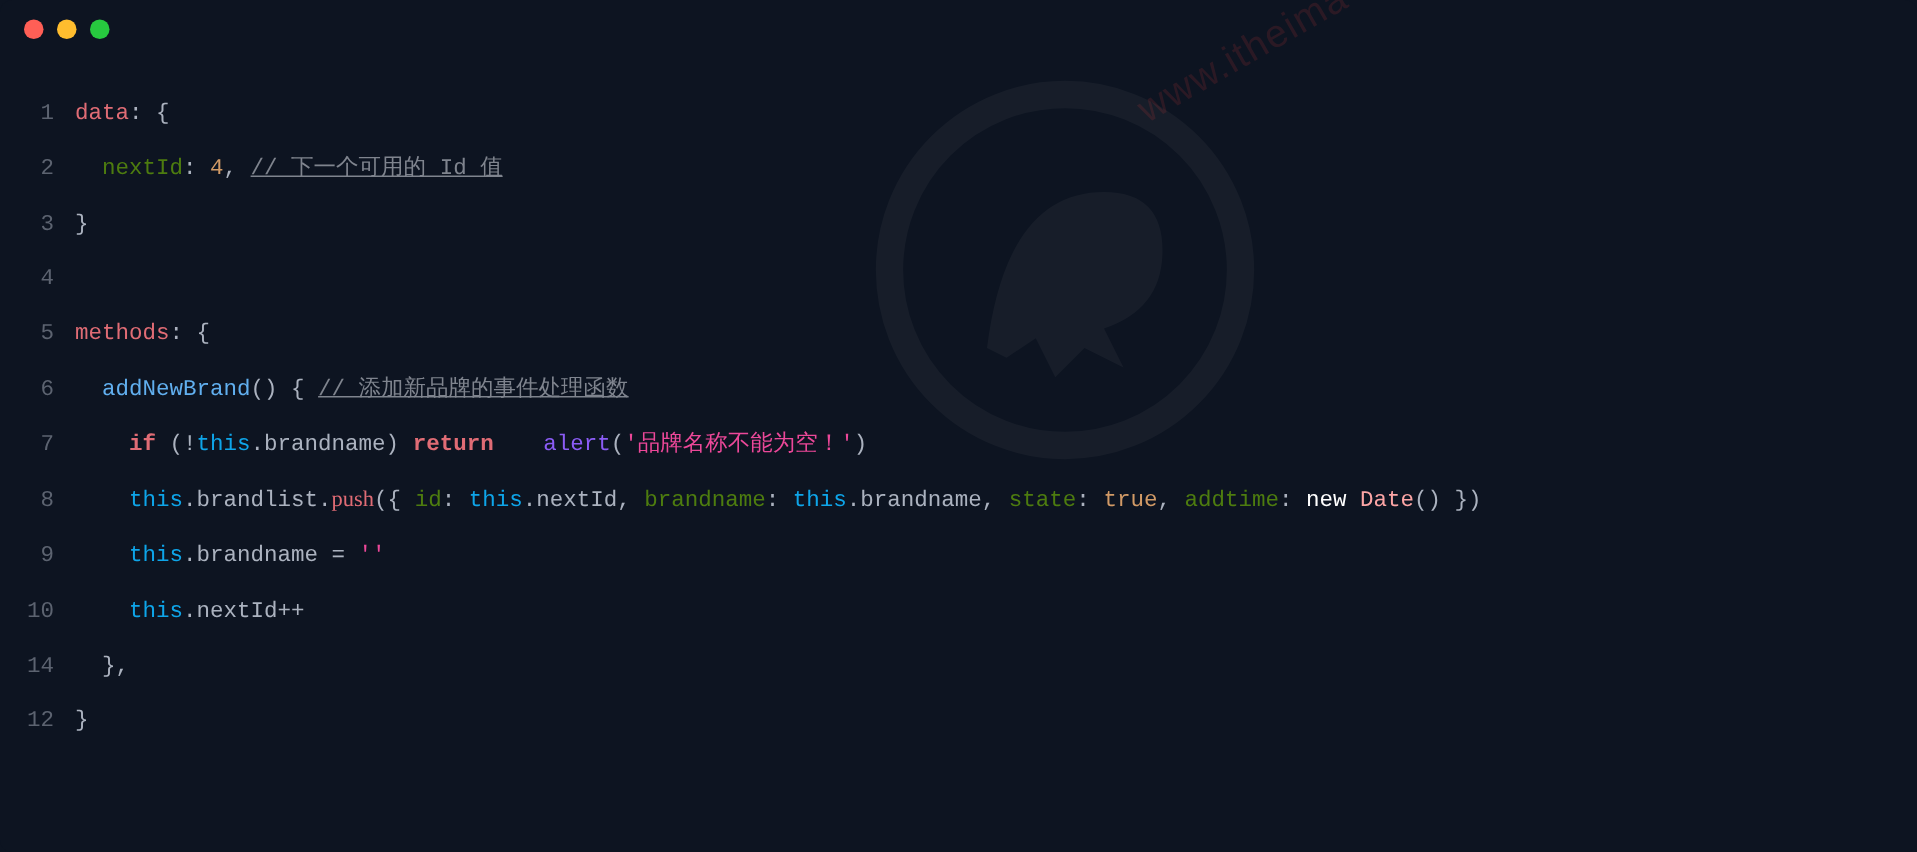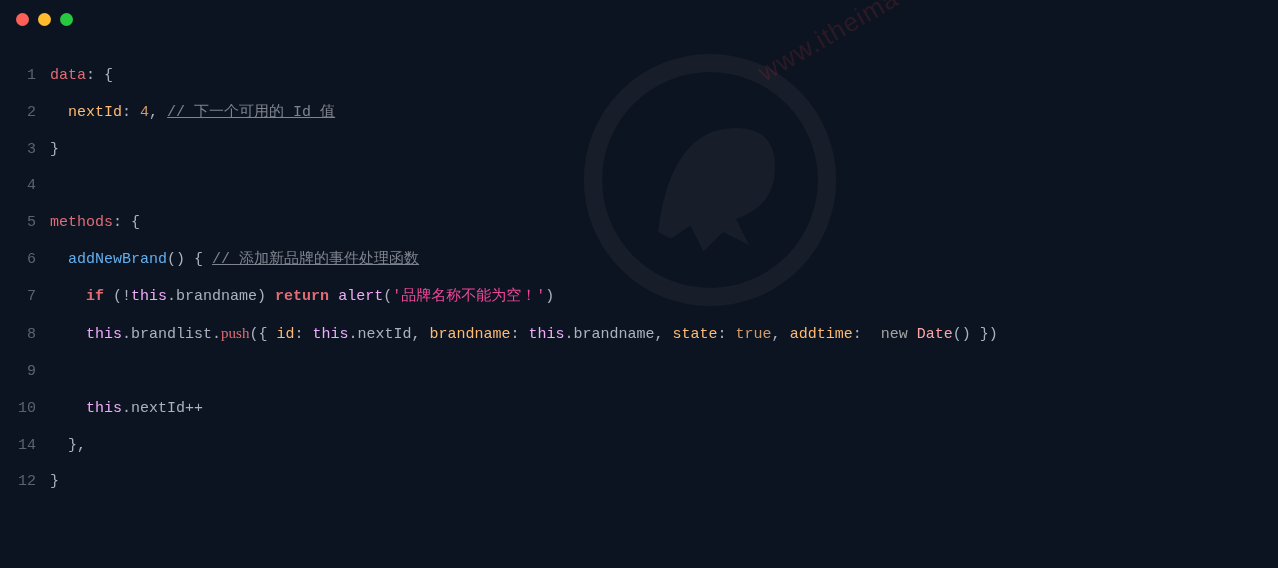--- a/index.html
+++ b/index.html
@@ -46,32 +46,32 @@
     .ln {
       width: 50px;
       text-align: right;
       color: #5c6370;
       padding-right: 14px;
       user-select: none;
       flex-shrink: 0;
     }
     .code { color: #abb2bf; }
     .c-key { color: #e06c75; margin-top: 16px; }
-    .c-prop { color: #fdba74; }
+    .c-prop { color: #4d7c0f; }
     .c-punc { color: #abb2bf; }
     .c-num { color: #d19a66; }
     .c-com { color: #7f848e; text-decoration: underline; }
     .c-func { color: #61afef; }
     .c-kw { color: #e06c75; font-weight: bold; }
-    .c-this { color: #f0abfc; }
+    .c-this { color: #0ea5e9; }
     .c-str { color: #ec4899; }
     .c-bool { color: #d19a66; }
-    .c-new { color: #a3a3a3; margin-left: 10px; }
+    .c-new { color: #ffffff; }
     .c-call { color: #e06c75; font-family: Liberation Serif, serif; }
-    .c-alert { color: #f0abfc; }
+    .c-alert { color: #8b5cf6; margin-left: 24px; }
     .c-class { color: #fca5a5; }
 
     .watermark {
       position: absolute;
       top: 50px;
       left: 580px;
       width: 260px;
       height: 260px;
       opacity: 0.08;
       pointer-events: none;
@@ -112,18 +112,18 @@
 
   <div class="editor" id="editor-lines">
       <div class="line"><span class="ln">1</span><span class="code"><span class="c-key">data</span><span class="c-punc">: {</span></span></div>
       <div class="line"><span class="ln">2</span><span class="code"><span>  </span><span class="c-prop">nextId</span><span class="c-punc">: </span><span class="c-num">4</span><span class="c-punc">, </span><span class="c-com">// 下一个可用的 Id 值</span></span></div>
       <div class="line"><span class="ln">3</span><span class="code"><span class="c-punc">}</span></span></div>
       <div class="line"><span class="ln">4</span><span class="code">&nbsp;</span></div>
       <div class="line"><span class="ln">5</span><span class="code"><span class="c-key">methods</span><span class="c-punc">: {</span></span></div>
       <div class="line"><span class="ln">6</span><span class="code"><span>  </span><span class="c-func">addNewBrand</span><span class="c-punc">() { </span><span class="c-com">// 添加新品牌的事件处理函数</span></span></div>
       <div class="line"><span class="ln">7</span><span class="code"><span>    </span><span class="c-kw">if</span><span class="c-punc"> (!</span><span class="c-this">this</span><span class="c-punc">.brandname) </span><span class="c-kw">return</span><span> </span><span class="c-alert">alert</span><span class="c-punc">(</span><span class="c-str">'品牌名称不能为空！'</span><span class="c-punc">)</span></span></div>
       <div class="line"><span class="ln">8</span><span class="code"><span>    </span><span class="c-this">this</span><span class="c-punc">.brandlist.</span><span class="c-call">push</span><span class="c-punc">({ </span><span class="c-prop">id</span><span class="c-punc">: </span><span class="c-this">this</span><span class="c-punc">.nextId, </span><span class="c-prop">brandname</span><span class="c-punc">: </span><span class="c-this">this</span><span class="c-punc">.brandname, </span><span class="c-prop">state</span><span class="c-punc">: </span><span class="c-bool">true</span><span class="c-punc">, </span><span class="c-prop">addtime</span><span class="c-punc">: </span><span class="c-new">new</span><span> </span><span class="c-class">Date</span><span class="c-punc">() })</span></span></div>
-      <div class="line"><span class="ln">9</span></div>
+      <div class="line"><span class="ln">9</span><span class="code"><span>    </span><span class="c-this">this</span><span class="c-punc">.brandname = </span><span class="c-str">''</span></span></div>
       <div class="line"><span class="ln">10</span><span class="code"><span>    </span><span class="c-this">this</span><span class="c-punc">.nextId++</span></span></div>
       <div class="line"><span class="ln">14</span><span class="code"><span class="c-punc">  },</span></span></div>
       <div class="line"><span class="ln">12</span><span class="code"><span class="c-punc">}</span></span></div>
     </div>
 </div>
 
 </body></html>

